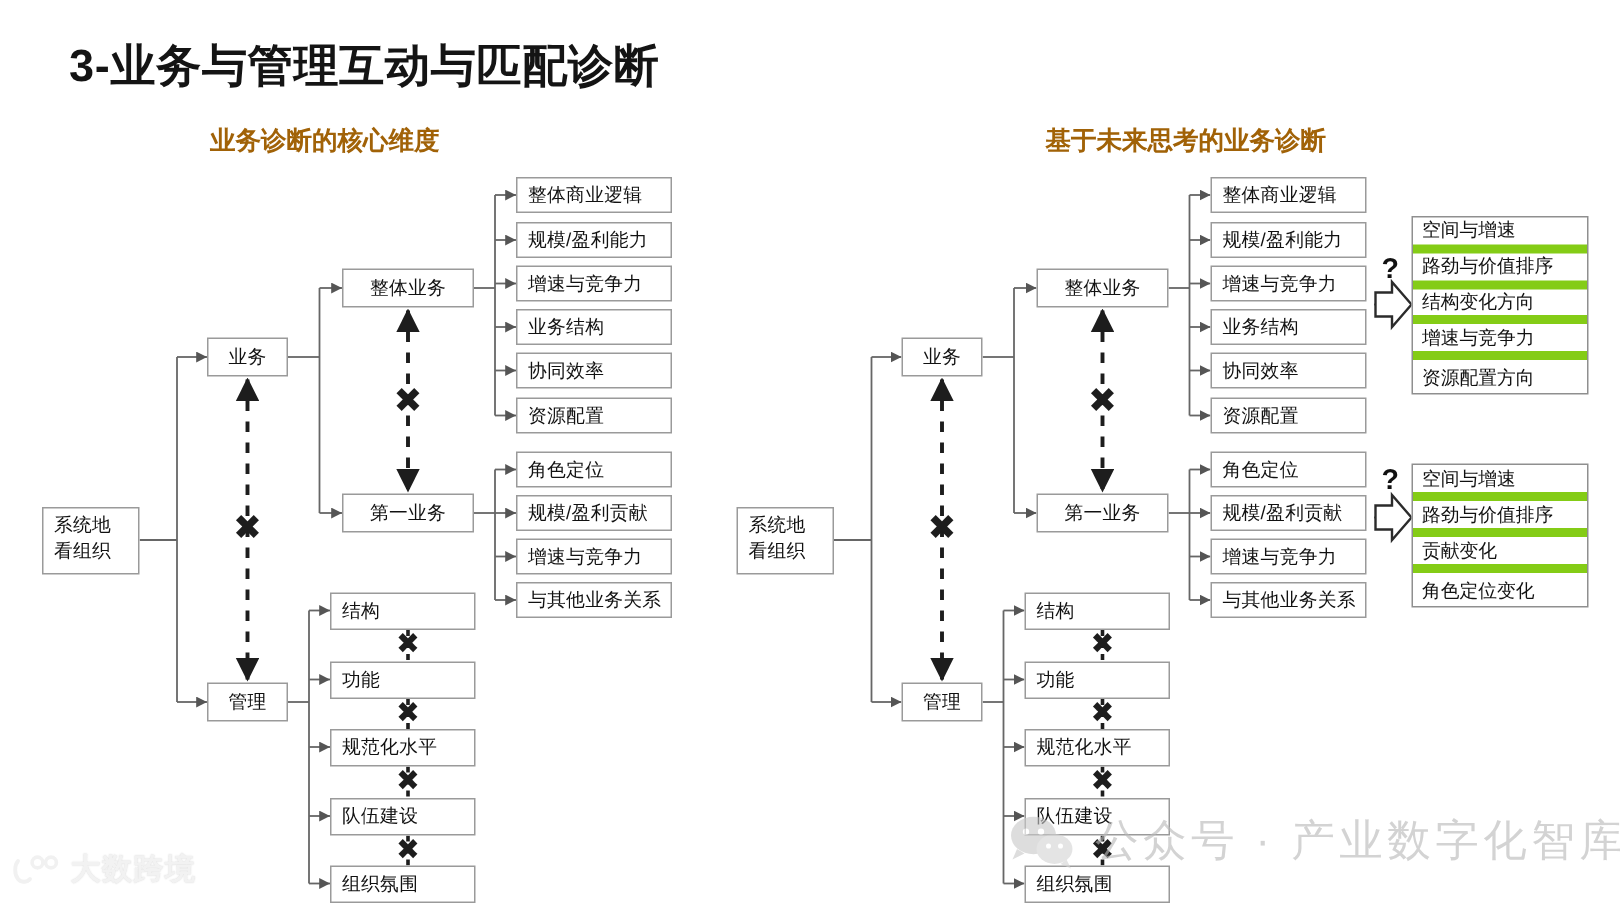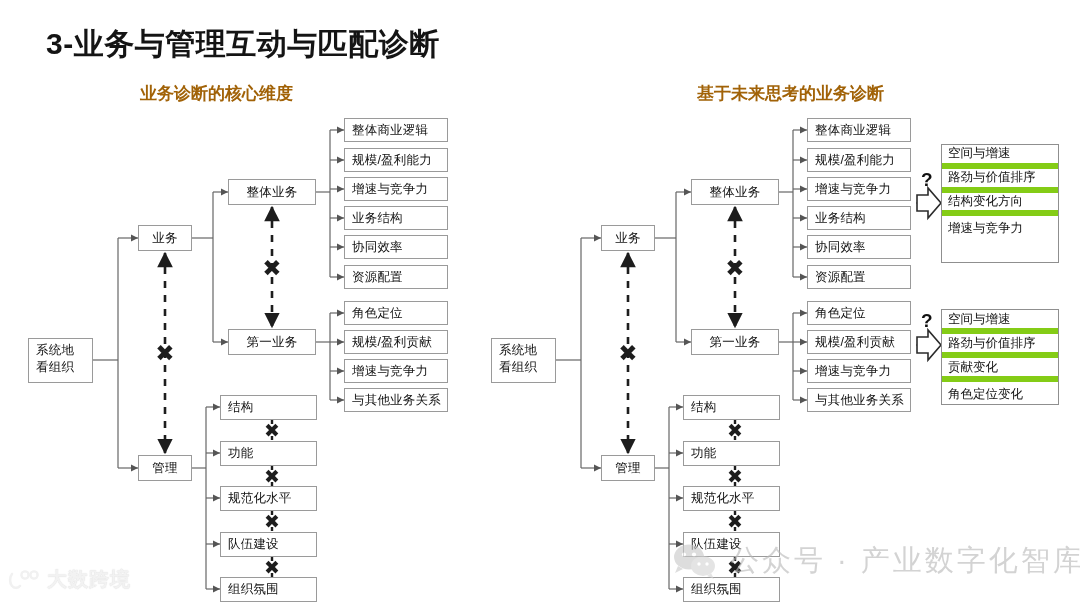--- a/index.html
+++ b/index.html
@@ -337,20 +337,21 @@
 <div class="node" style="left:683px; top:441px; width:97px; height:25px;">功能</div>
 <div class="node" style="left:683px; top:486px; width:97px; height:25px;">规范化水平</div>
 <div class="node" style="left:683px; top:532px; width:97px; height:25px;">队伍建设</div>
 <div class="node" style="left:683px; top:577px; width:97px; height:25px;">组织氛围</div>
 
 <div class="stack-box" id="outcome-overall" style="left:941px; top:144px; width:118px; height:119px;">
   <div class="stack-row" style="height:23.8px;">空间与增速</div>
   <div class="stack-row" style="height:23.8px;">路劲与价值排序</div>
   <div class="stack-row" style="height:23.8px;">结构变化方向</div>
   <div class="stack-row" style="height:23.8px;">增速与竞争力</div>
+  <div class="stack-row" style="height:23.8px;">资源配置方向</div>
 </div>
 
 <div class="stack-box" id="outcome-first" style="left:941px; top:309px; width:118px; height:96px;">
   <div class="stack-row" style="height:24px;">空间与增速</div>
   <div class="stack-row" style="height:24px;">路劲与价值排序</div>
   <div class="stack-row" style="height:24px;">贡献变化</div>
   <div class="stack-row" style="height:24px;">角色定位变化</div>
 </div>
 
 <div class="qmark" style="left:921px; top:170px;">?</div>

